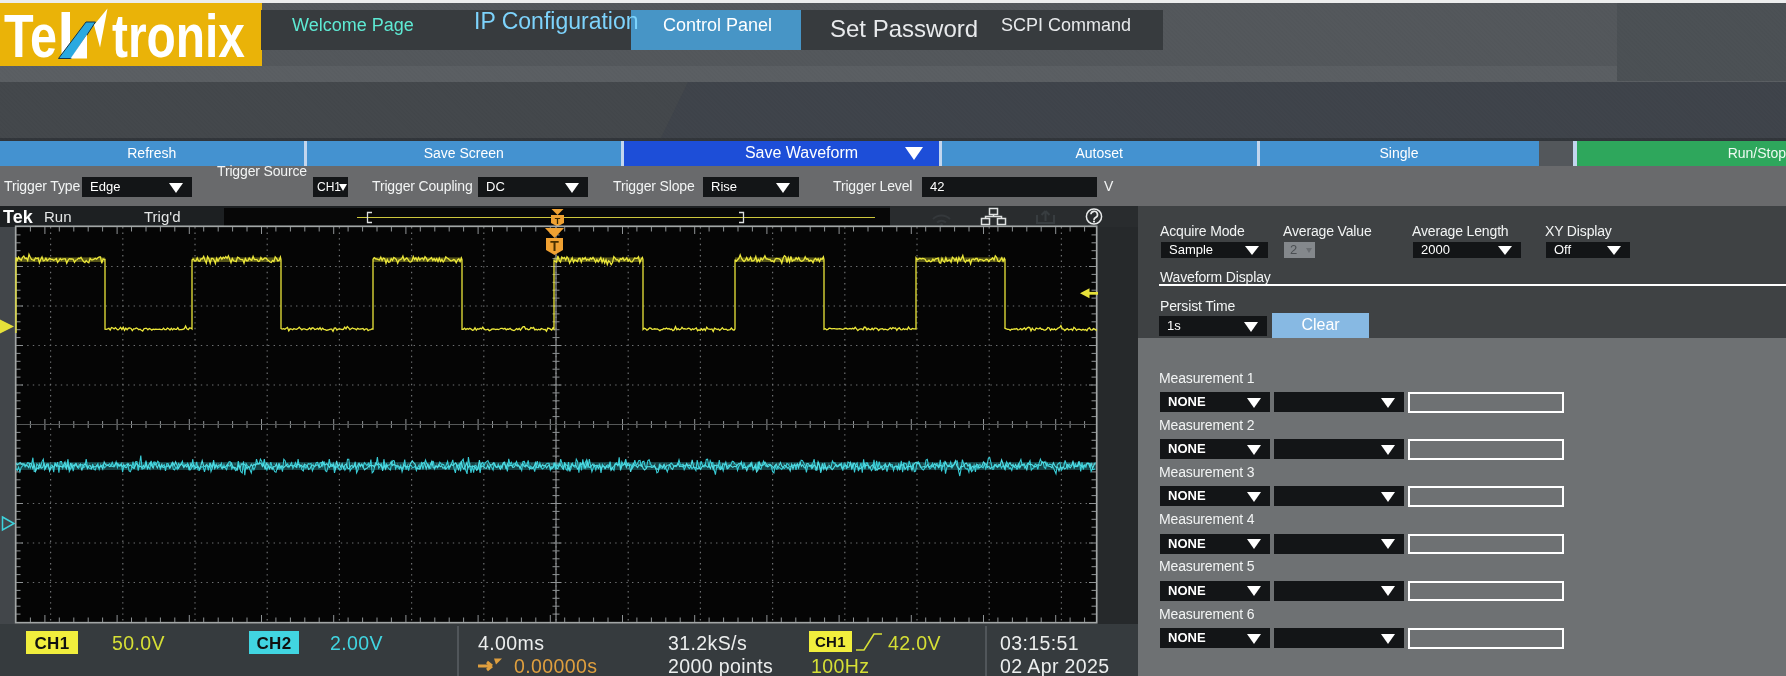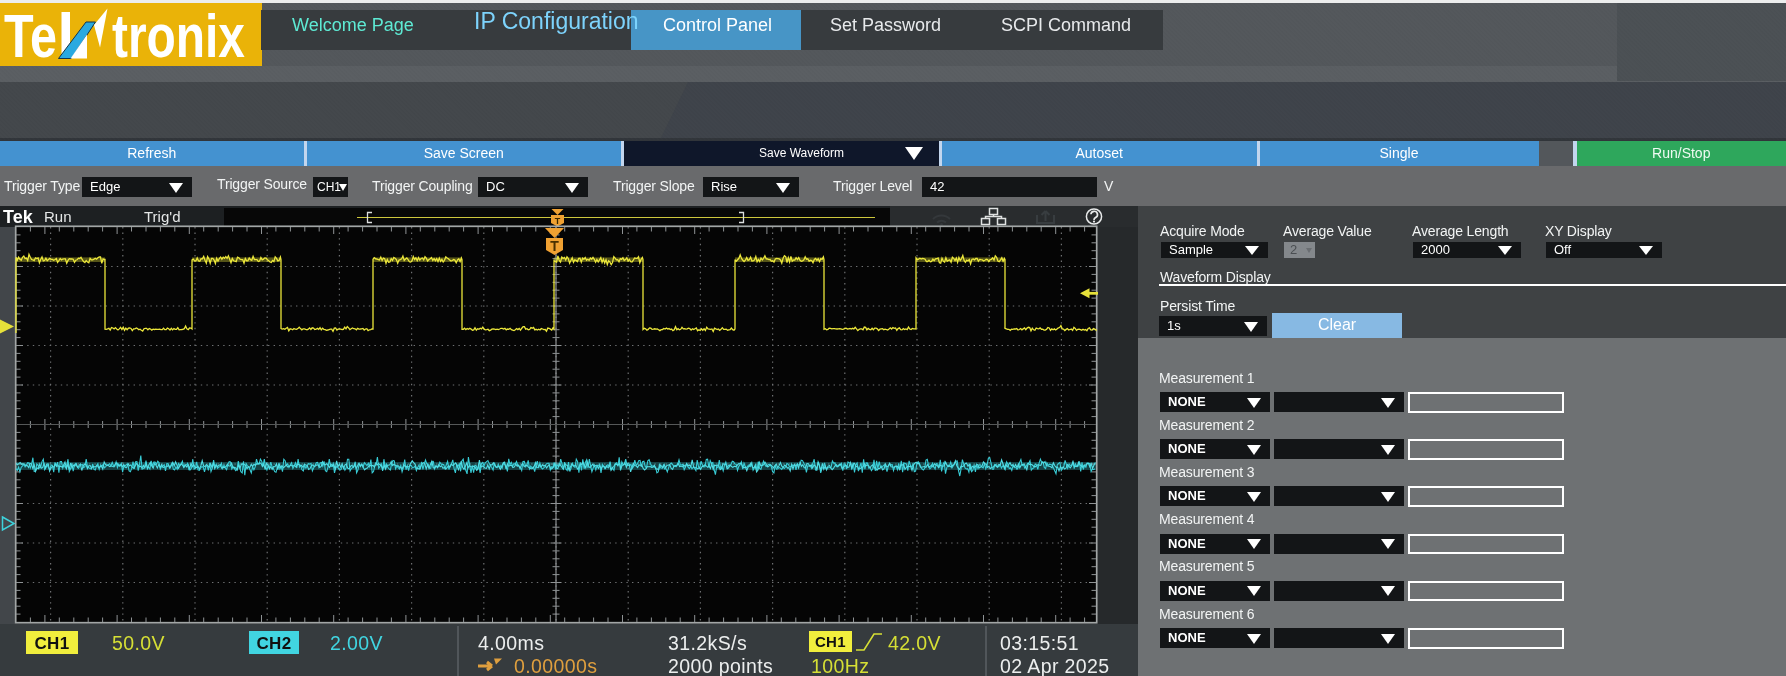--- a/index.html
+++ b/index.html
@@ -26,40 +26,40 @@
 <polygon points="94,23 107.5,6.5 100,45.5" fill="#fff"></polygon>
 <polygon points="70.5,56.5 87,32.5 87,56.5" fill="#fff"></polygon>
 <text x="112" y="55" font-family="Liberation Sans" font-size="61" font-weight="bold" fill="#fff" textLength="133" lengthAdjust="spacingAndGlyphs">tronix</text>
 </svg></div>
 
 <div class="abs" style="left:261px;top:10px;width:902px;height:40px;background:#373b3e"></div>
 <div class="abs" style="left:631px;top:10px;width:170px;height:40px;background:#4795c6"></div>
 <div class="abs lbl" style="left:292px;top:15px;font-size:18px;letter-spacing:0;color:#5eead4">Welcome Page</div>
 <div class="abs lbl" style="left:474px;top:8px;font-size:23px;letter-spacing:0;color:#7dd3fc">IP Configuration</div>
 <div class="abs lbl" style="left:663px;top:15px;font-size:18px;letter-spacing:0;color:#fff">Control Panel</div>
-<div class="abs lbl" style="left:830px;top:15px;font-size:18px;letter-spacing:0;color:#e8eaec">Set Password</div>
+<div class="abs lbl" style="left:830px;top:15px;font-size:24px;letter-spacing:0;color:#e8eaec">Set Password</div>
 <div class="abs lbl" style="left:1001px;top:15px;font-size:18px;letter-spacing:0;color:#e8eaec">SCPI Command</div>
 
 <div class="abs ctr" style="left:0;top:140.5px;width:303.5px;height:25px;background:#4492d0;color:#fff;font-size:14px">Refresh</div>
 <div class="abs" style="left:303.5px;top:140.5px;width:3px;height:25px;background:#c3d6ee"></div>
 <div class="abs ctr" style="left:306.5px;top:140.5px;width:314.5px;height:25px;background:#4492d0;color:#fff;font-size:14px">Save Screen</div>
 <div class="abs" style="left:621px;top:140.5px;width:3px;height:25px;background:#c3d6ee"></div>
-<div class="abs ctr" style="left:624px;top:140.5px;width:355px;height:25px;background:#0f172a;color:#fff;font-size:12px">Save Waveform</div>
+<div class="abs ctr" style="left:624px;top:140.5px;width:355px;height:25px;background:#1d4ed8;color:#fff;font-size:16px">Save Waveform</div>
 <div class="abs" style="left:905px;top:146.5px;width:0;height:0;border-left:9px solid transparent;border-right:9px solid transparent;border-top:13px solid #fff"></div>
 <div class="abs" style="left:939px;top:140.5px;width:3px;height:25px;background:#c3d6ee"></div>
 <div class="abs ctr" style="left:942px;top:140.5px;width:314.5px;height:25px;background:#4492d0;color:#fff;font-size:14px">Autoset</div>
 <div class="abs" style="left:1256.5px;top:140.5px;width:3px;height:25px;background:#c3d6ee"></div>
 <div class="abs ctr" style="left:1259.5px;top:140.5px;width:279px;height:25px;background:#4492d0;color:#fff;font-size:14px">Single</div>
 <div class="abs" style="left:1572.5px;top:140.5px;width:4px;height:25px;background:#c3d6ee"></div>
-<div class="abs" style="left:1576.5px;top:140.5px;width:209.5px;height:25px;background:#2ea75c;color:#eefaf2;font-size:14px;line-height:25px;text-align:center;">Run/Stop</div>
+<div class="abs" style="left:1576.5px;top:140.5px;width:209.5px;height:25px;background:#2ea75c;color:#eefaf2;font-size:14px;line-height:25px;text-align:right;">Run/Stop</div>
 
 <div class="abs" style="left:0;top:165.5px;width:1786px;height:40.5px;background:#696a6c"></div>
 <div class="lbl" style="left:4px;top:177.5px">Trigger Type</div>
 <div class="dd" style="left:82px;top:177px;width:110px;height:20px">Edge<span class="tri"></span></div>
-<div class="lbl" style="left:217px;top:176px">Trigger Source</div>
+<div class="lbl" style="left:217px;top:163px">Trigger Source</div>
 <div class="dd" style="left:313px;top:177px;width:35px;height:20px;padding-left:4px;font-size:12px">CH1<span class="tri" style="right:1px;border-left-width:4px;border-right-width:4px;border-top-width:7px;margin-top:-3.5px"></span></div>
 <div class="lbl" style="left:372px;top:177.5px">Trigger Coupling</div>
 <div class="dd" style="left:478px;top:177px;width:110px;height:20px">DC<span class="tri"></span></div>
 <div class="lbl" style="left:613px;top:177.5px">Trigger Slope</div>
 <div class="dd" style="left:703px;top:177px;width:96px;height:20px">Rise<span class="tri"></span></div>
 <div class="lbl" style="left:833px;top:177.5px">Trigger Level</div>
 <div class="dd" style="left:922px;top:177px;width:175px;height:20px">42</div>
 <div class="lbl" style="left:1104px;top:177.5px">V</div>
 
 <div class="abs" style="left:0;top:206px;width:1138px;height:470px;background:#26292b"></div>
@@ -171,26 +171,26 @@
 </svg>
 
 <div class="lbl" style="left:1160px;top:222.5px">Acquire Mode</div>
 <div class="dd" style="left:1161px;top:242px;width:107px;height:16px;line-height:16px">Sample<span class="tri" style="border-top-width:9px;margin-top:-4px"></span></div>
 <div class="lbl" style="left:1283px;top:222.5px">Average Value</div>
 <div class="abs" style="left:1284px;top:242px;width:31px;height:16px;background:#84888c;color:#4a4e52;font-size:13px;line-height:16px;padding-left:6px">2</div>
 <div class="abs" style="left:1306px;top:248px;width:0;height:0;border-left:3.5px solid transparent;border-right:3.5px solid transparent;border-top:5px solid #6a6e72"></div>
 <div class="lbl" style="left:1412px;top:222.5px">Average Length</div>
 <div class="dd" style="left:1413px;top:242px;width:108px;height:16px;line-height:16px">2000<span class="tri" style="border-top-width:9px;margin-top:-4px"></span></div>
 <div class="lbl" style="left:1545px;top:222.5px">XY Display</div>
-<div class="dd" style="left:1546px;top:242px;width:116px;height:16px;line-height:16px">Off<span class="tri" style="border-top-width:9px;margin-top:-4px"></span></div>
+<div class="dd" style="left:1546px;top:242px;width:84px;height:16px;line-height:16px">Off<span class="tri" style="border-top-width:9px;margin-top:-4px"></span></div>
 <div class="lbl" style="left:1160px;top:269px">Waveform Display</div>
 <div class="abs" style="left:1159px;top:284px;width:627px;height:1.5px;background:#fff"></div>
 <div class="lbl" style="left:1160px;top:298px">Persist Time</div>
 <div class="dd" style="left:1159px;top:316px;width:108px;height:20px">1s<span class="tri"></span></div>
-<div class="abs ctr" style="left:1272px;top:313px;width:130px;height:24.5px;background:#87b9e3;color:#fff;font-size:16px">Clear</div>
+<div class="abs ctr" style="left:1272px;top:313px;width:97px;height:24.5px;background:#87b9e3;color:#fff;font-size:16px">Clear</div>
 <div class="lbl" style="left:1159px;top:369.5px">Measurement 1</div>
 <div class="dd" style="left:1160px;top:392.0px;width:110px;height:20px;font-weight:bold">NONE<span class="tri"></span></div>
 <div class="dd" style="left:1274px;top:392.0px;width:130px;height:20px">
     <span class="tri"></span>
   </div>
 <div class="abs" style="left:1408px;top:392.0px;width:156px;height:20.5px;border:2px solid #fff"></div>
 <div class="lbl" style="left:1159px;top:416.7px">Measurement 2</div>
 <div class="dd" style="left:1160px;top:439.2px;width:110px;height:20px;font-weight:bold">NONE<span class="tri"></span></div>
 <div class="dd" style="left:1274px;top:439.2px;width:130px;height:20px">
     <span class="tri"></span>

